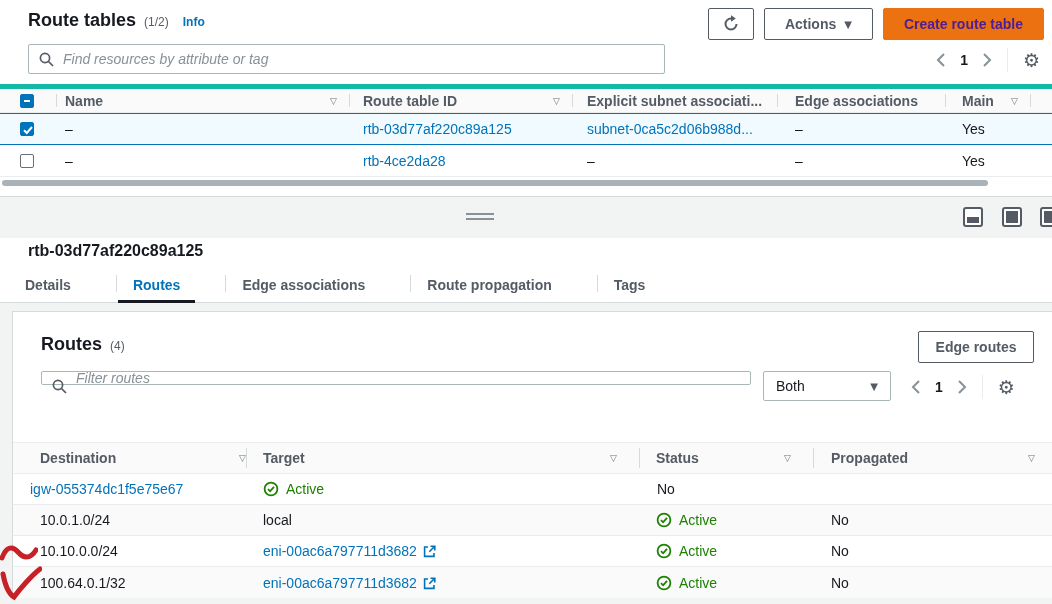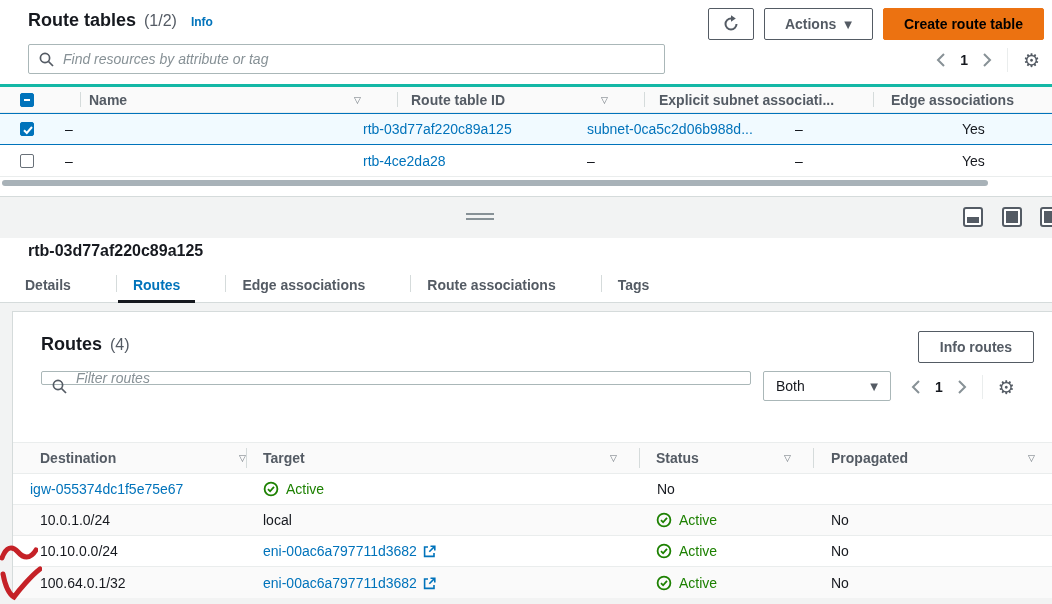--- a/index.html
+++ b/index.html
@@ -3,49 +3,49 @@
 <meta charset="utf-8">
 <style>
   html,body{margin:0;padding:0;background:#fff;}
   .screen{position:relative;width:1052px;height:604px;background:#fff;overflow:hidden;
     font-family:"Liberation Sans",sans-serif;font-size:14px;color:#16191f;}
 
   
   .page-header{position:absolute;left:28px;top:8px;right:8px;height:34px;}
   .title-row{position:absolute;left:0;top:2px;display:flex;align-items:baseline;gap:8px;}
   .h1{font-size:18px;font-weight:bold;color:#16191f;}
-  .h-count{font-size:16px;color:#545b64;font-weight:normal;}
+  .h-count{font-size:12px;color:#545b64;font-weight:normal;}
   .info-link{font-size:12px;font-weight:bold;color:#0073bb;margin-left:6px;cursor:pointer;text-decoration:none;}
   .header-actions{position:absolute;right:0;top:0;display:flex;gap:10px;}
   .btn{height:32px;border:1px solid #545b64;border-radius:2px;background:#fff;color:#545b64;
     font-weight:bold;font-size:14px;display:flex;align-items:center;justify-content:center;
     padding:0 20px;box-sizing:border-box;font-family:inherit;cursor:pointer;gap:8px;}
   .btn.icon-only{width:46px;padding:0;}
-  .btn.primary{background:#ec7211;border-color:#ec7211;color:#000000;}
+  .btn.primary{background:#ec7211;border-color:#ec7211;color:#4c1d95;}
   .caret{font-size:10px;color:inherit;font-family:"DejaVu Sans",sans-serif;}
 
   
   .search-box{position:absolute;box-sizing:border-box;border:1px solid #aab7b8;border-radius:2px;background:#fff;}
   .search-box input{position:absolute;left:32px;right:8px;top:0;bottom:0;border:none;outline:none;
     font-family:inherit;font-size:14px;color:#4d7c0f;background:transparent;}
   .search-box input::placeholder{color:#879196;font-style:italic;}
   .search-box .mag{position:absolute;left:10px;top:7px;}
   .sb-top{left:28px;top:44px;width:637px;height:30px;}
   .pager{position:absolute;display:flex;align-items:center;gap:13px;}
   .pager-top{top:46px;right:10px;height:28px;}
   .pgnum{font-weight:bold;color:#16191f;}
   .pbtn{background:none;border:none;padding:2px;cursor:pointer;display:flex;align-items:center;}
   .vd{width:1px;height:24px;background:#eaeded;}
   .gear{font-family:"DejaVu Sans",sans-serif;font-size:19px;color:#545b64;line-height:1;}
 
   
   .rt-table{position:absolute;left:0;top:84px;right:0;}
   .rt-head,.rt-row{display:grid;grid-template-columns:56px 293px 223px 205px 168px 85px 1fr;align-items:center;box-sizing:border-box;}
-  .rt-head{height:29px;background:#fafafa;border-top:3px solid #14b8a6;border-bottom:1px solid #eaeded;
-    font-weight:bold;color:#545b64;gap:24px;}
+  .rt-head{height:29px;background:#fafafa;border-top:5px solid #14b8a6;border-bottom:1px solid #eaeded;
+    font-weight:bold;color:#545b64;}
   .rt-row{height:32px;border-bottom:1px solid #eaeded;background:#fff;}
   .rt-row.selected{background:#f1faff;border-top:1px solid #0073bb;border-bottom:1px solid #0073bb;}
   .hc{position:relative;height:100%;display:flex;align-items:center;justify-content:space-between;padding-right:12px;box-sizing:border-box;cursor:pointer;}
   .hc.div::before{content:"";position:absolute;left:0;top:5px;bottom:5px;width:1px;background:#d5dbdb;}
   .sort{font-size:9px;color:#687078;font-family:"DejaVu Sans",sans-serif;}
   .c{padding-left:14px;white-space:nowrap;overflow:hidden;}
   .c-cb{padding-left:20px;display:flex;align-items:center;}
   .col-name{padding-left:9px;}
   .col-id{padding-left:14px;}
   .col-sub{padding-left:15px;}
@@ -233,32 +233,32 @@
         </button>
     </div>
   </div>
 
   <div class="detail-head">
     <div class="detail-title">rtb-03d77af220c89a125</div>
     <div class="tabs">
       <div class="tab">Details</div>
       <div class="tab active">Routes</div>
       <div class="tab">Edge associations</div>
-      <div class="tab">Route associations</div>
+      <div class="tab">Route propagation</div>
       <div class="tab">Tags</div>
     </div>
   </div>
 
   <div class="content">
     <div class="card">
       <div class="routes-title">
         <span>Routes</span>
         <span class="h-count">(4)</span>
       </div>
-      <button class="btn edit-btn">Info routes</button>
+      <button class="btn edit-btn">Edge routes</button>
 
       <div class="search-box sb-filter">
         <svg class="mag" width="15" height="15" viewBox="0 0 15 15">
           <circle cx="6" cy="6" r="4.6" fill="none" stroke="#545b64" stroke-width="1.7"></circle>
           <line x1="9.5" y1="9.5" x2="14" y2="14" stroke="#545b64" stroke-width="1.7"></line>
         </svg>
         <input placeholder="Filter routes" style="">
       </div>
 
       <div class="select">

